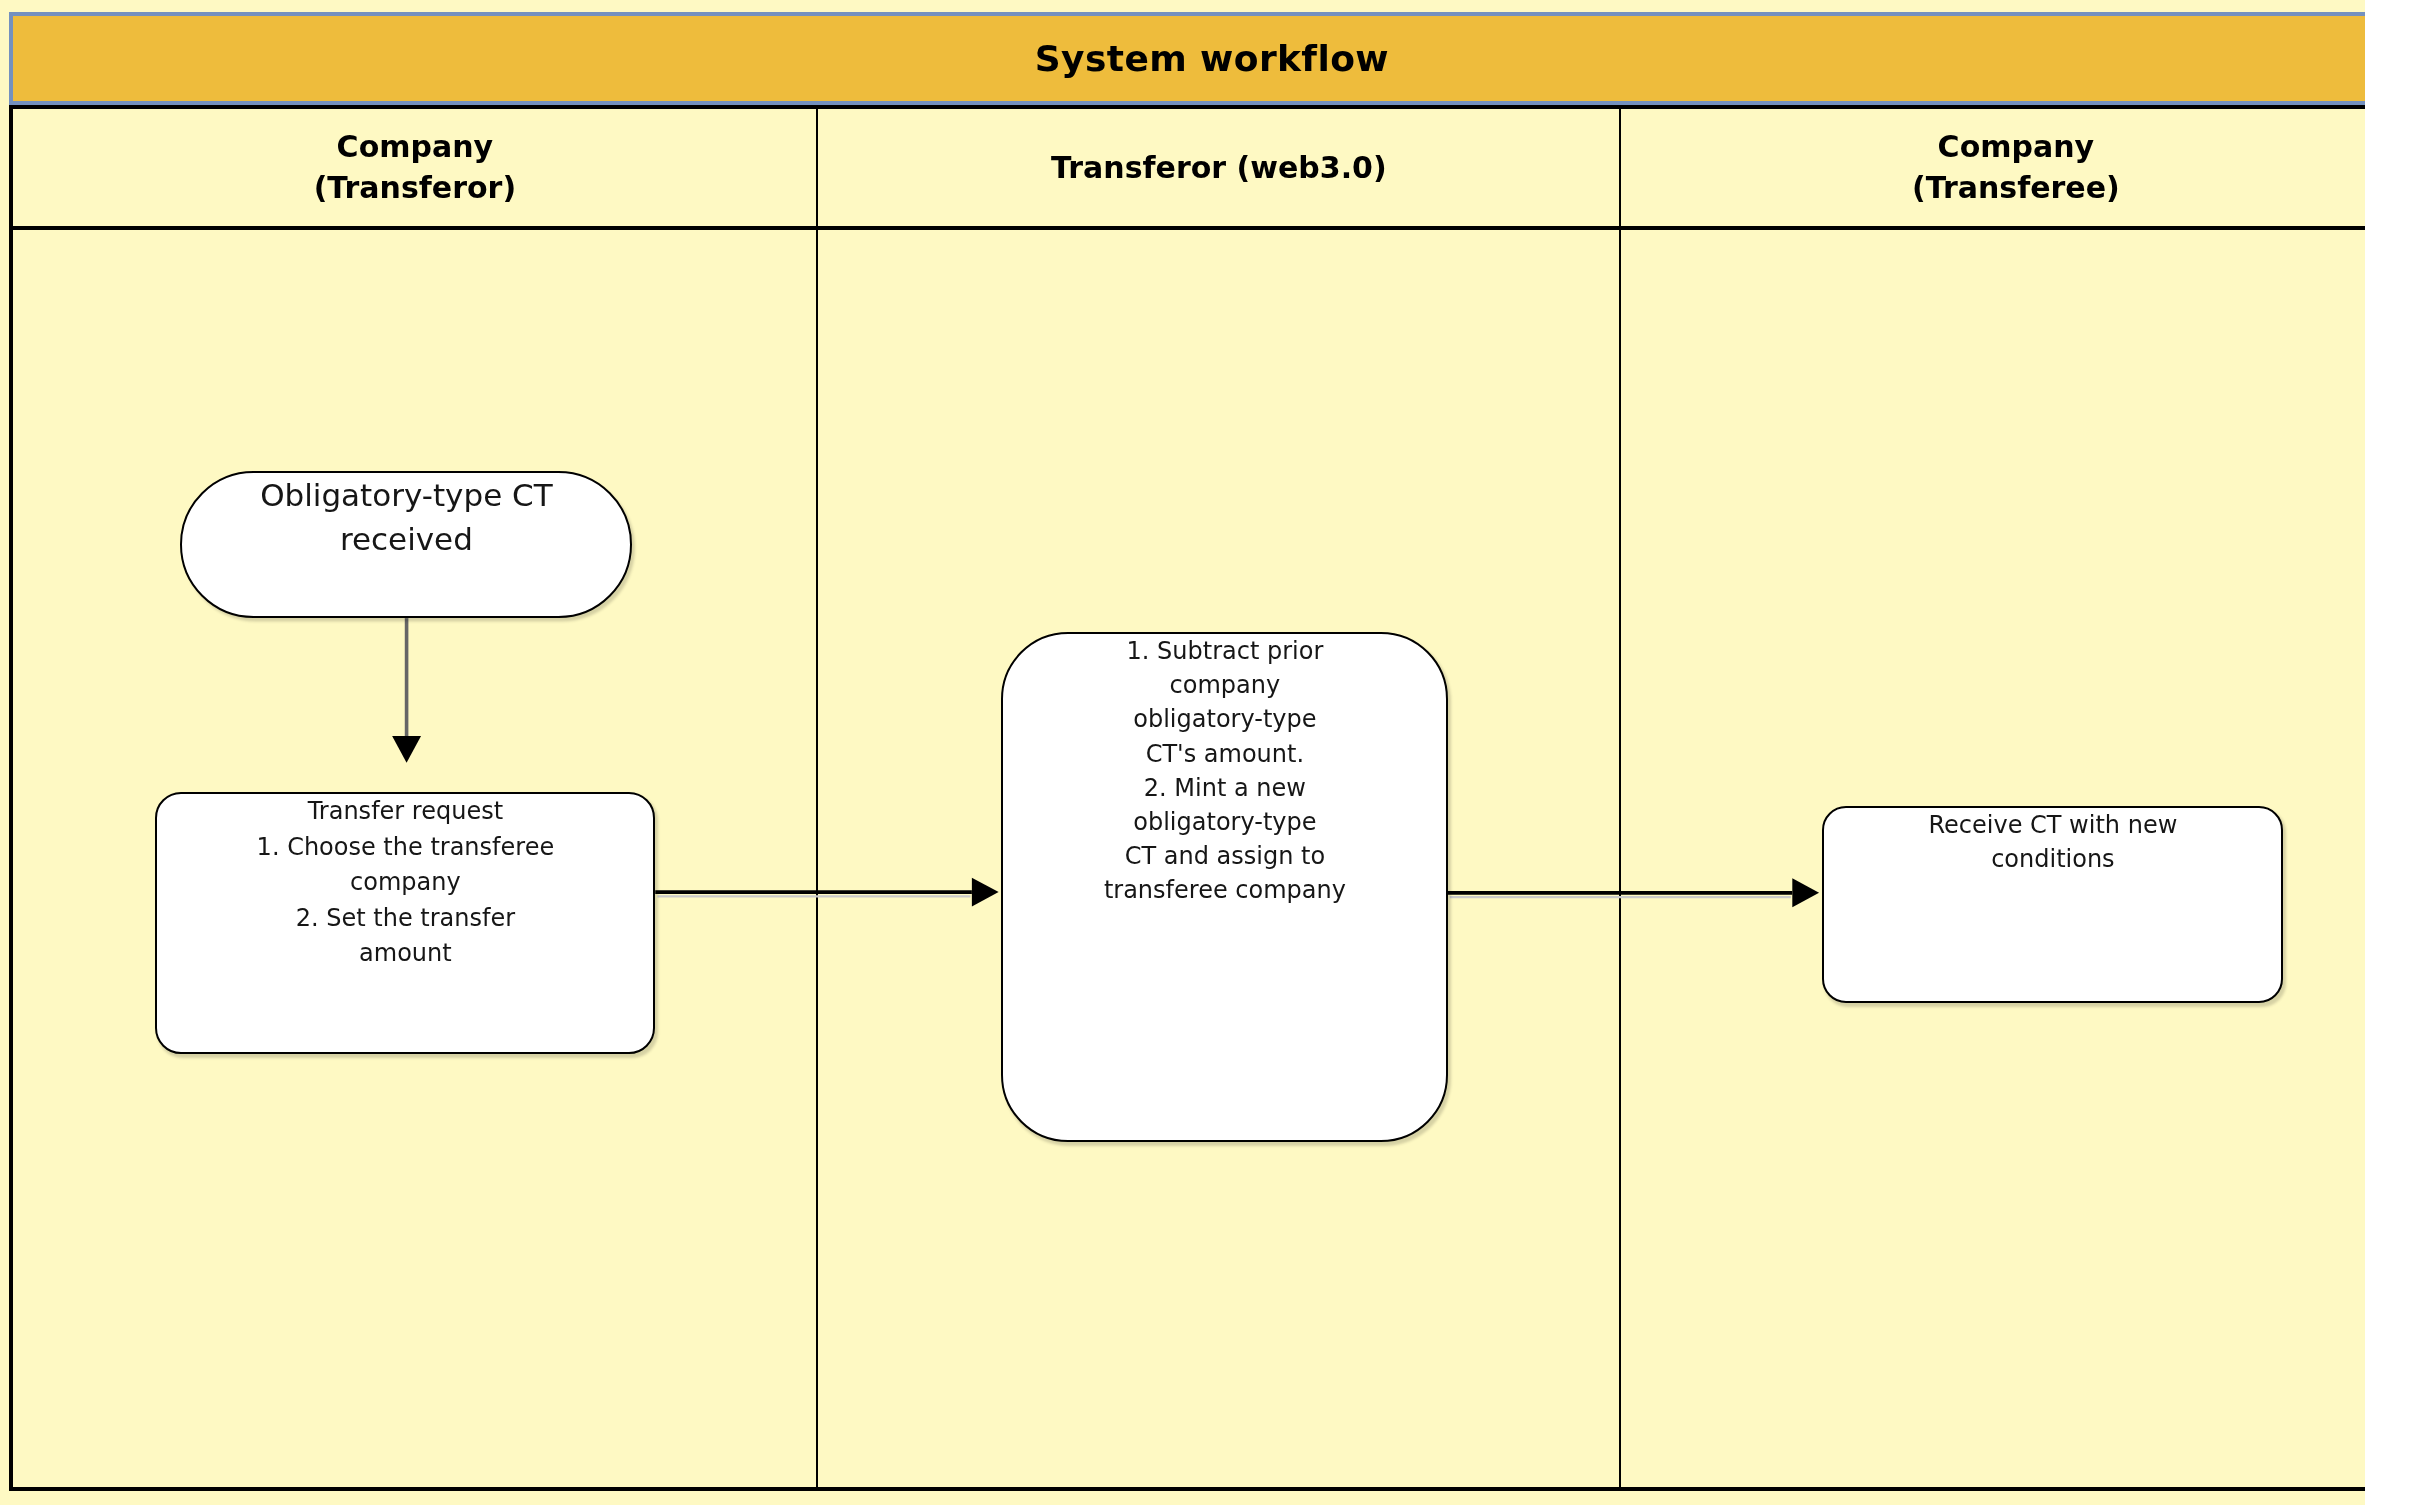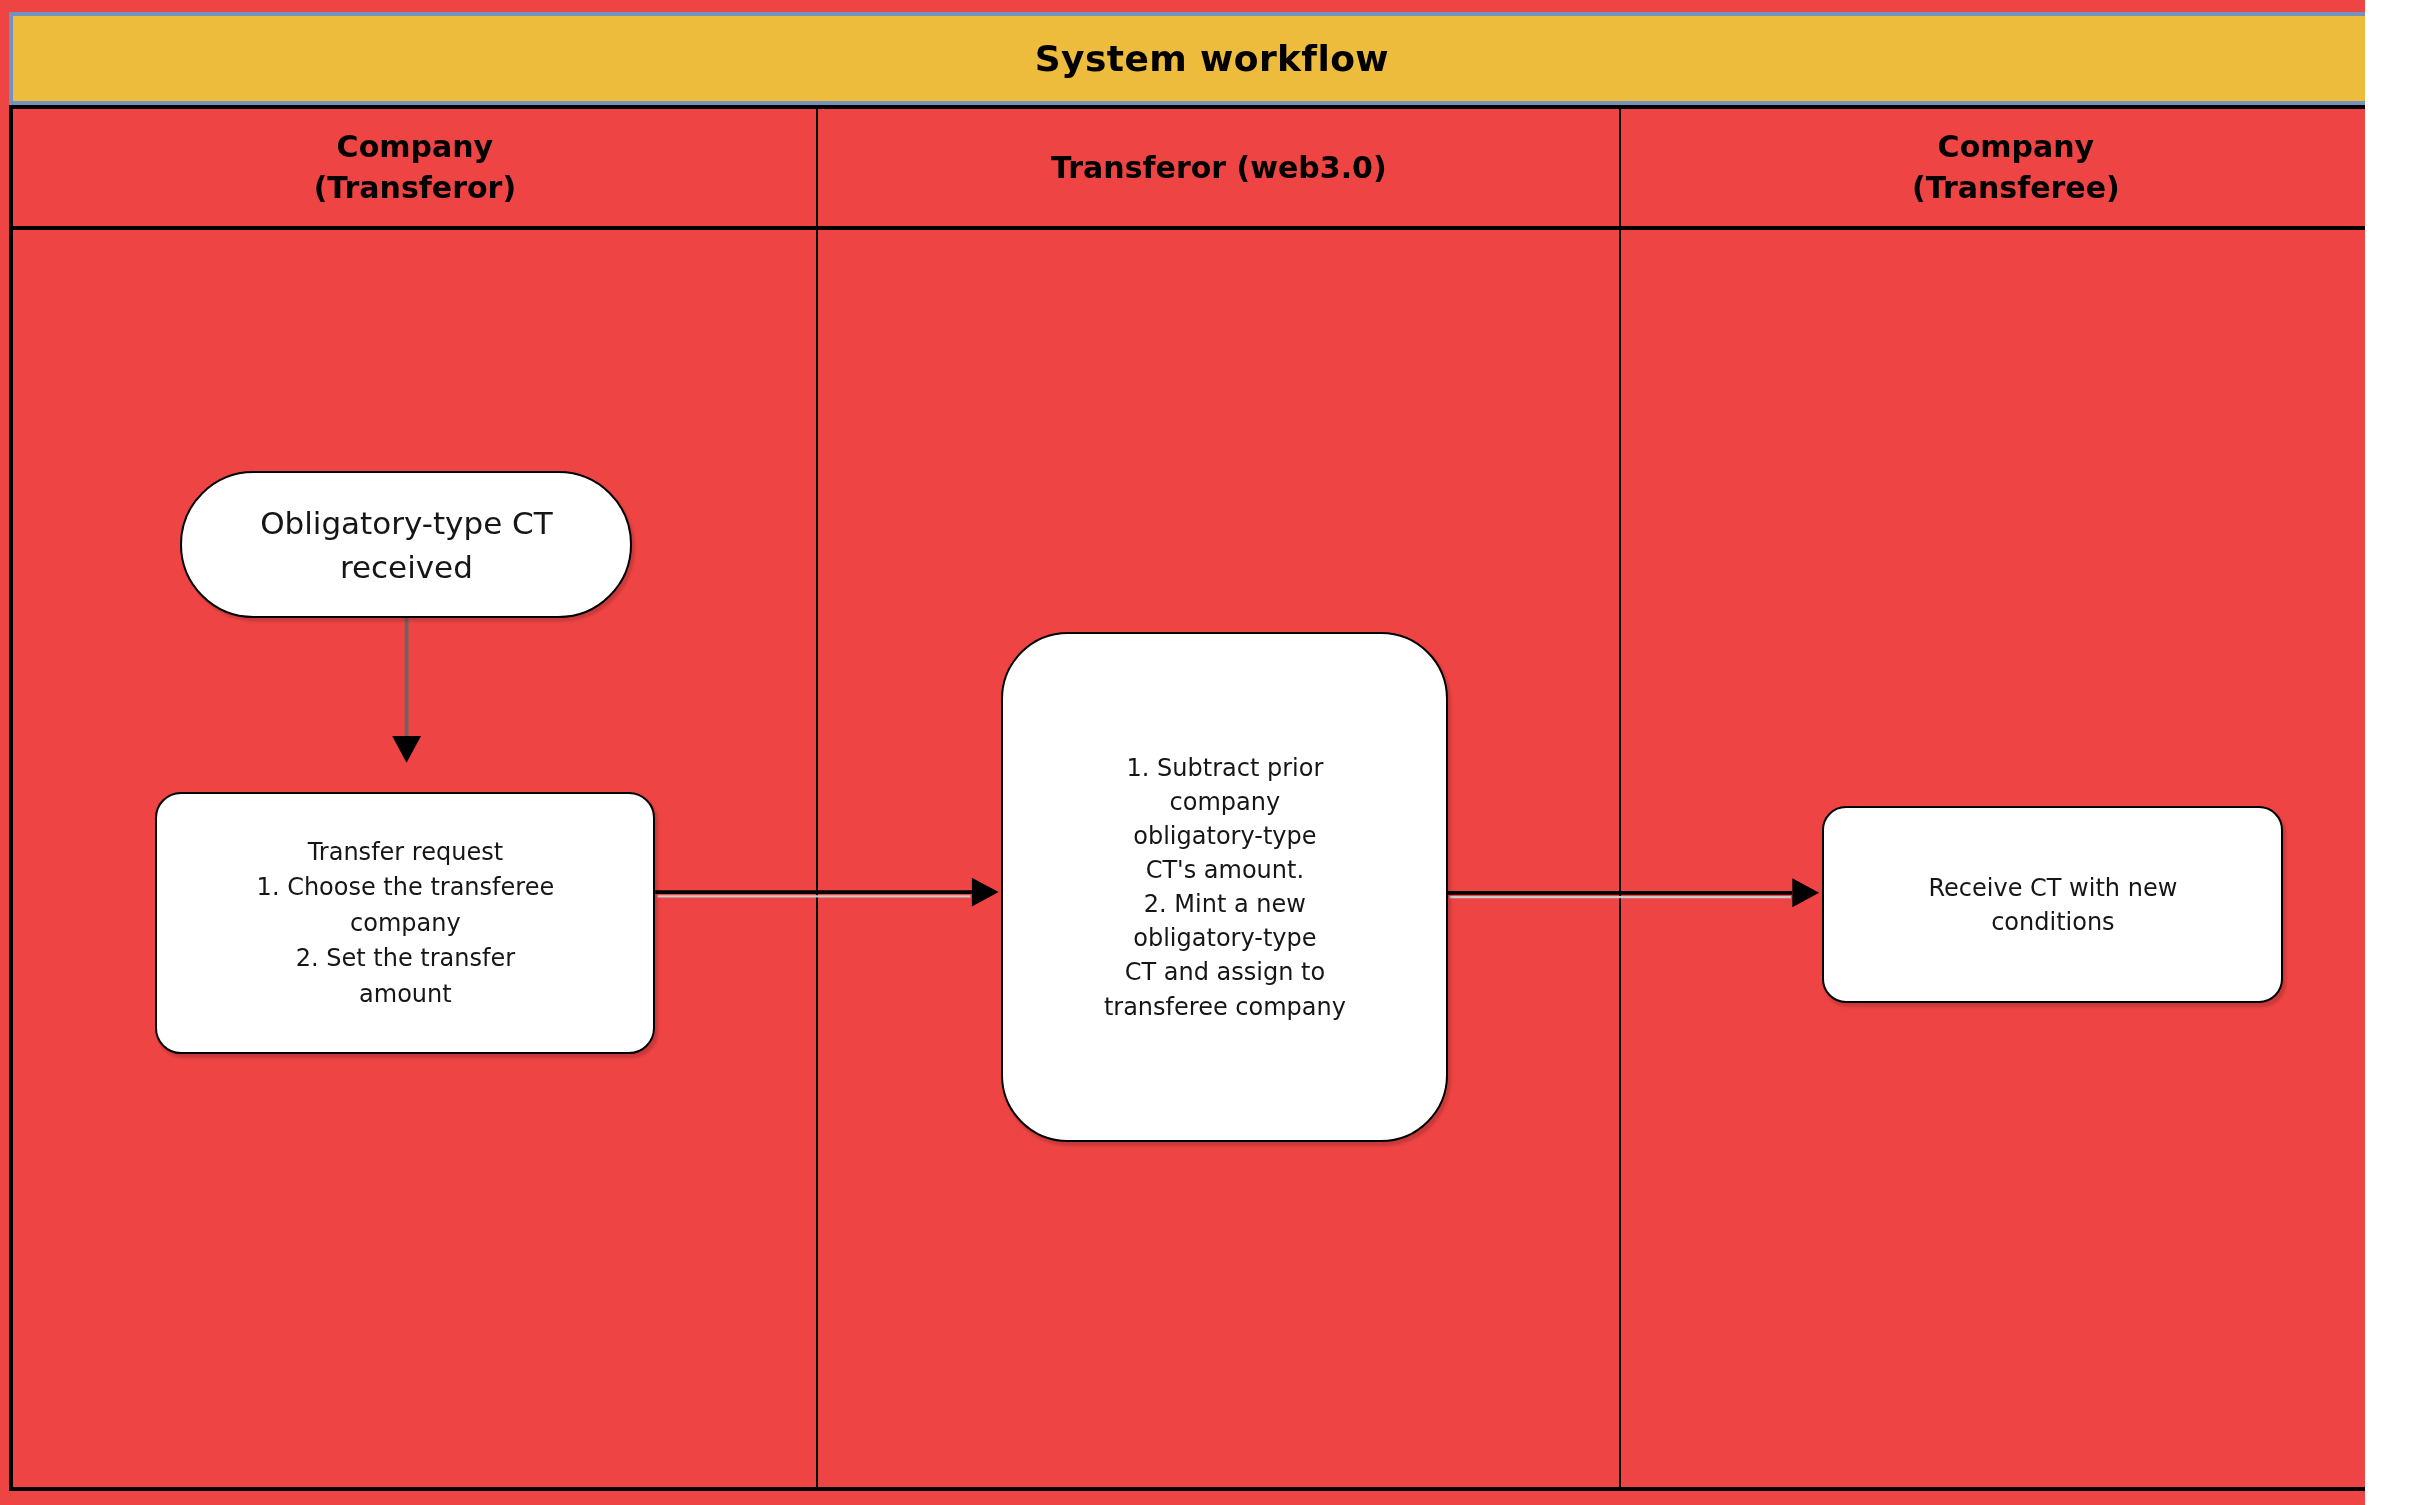--- a/index.html
+++ b/index.html
@@ -1,20 +1,20 @@
 <!DOCTYPE html>
 <html style="font-size:11.6px"><head>
 <meta charset="utf-8">
 <style>
   html, body { margin: 0; padding: 0; background: #ffffff; }
   .page {
     position: relative;
     width: 2365px;
     height: 1505px;
-    background: #ef4444;
+    background: #fef9c3;
     font-family: "DejaVu Sans", "Liberation Sans", sans-serif;
     color: #000000;
     overflow: hidden;
   }
   .diagram {
     position: absolute;
     left: 9.4px;
     top: 12.3px;
     width: 2405px;
     height: 1479px;
@@ -65,21 +65,20 @@
     line-height: 1.35;
     white-space: pre-line;
   }
   
   .node {
     position: absolute;
     box-sizing: border-box;
     background: #ffffff;
     border: 2.2px solid #000000;
     display: flex;
-    align-items: center;
     justify-content: center;
     text-align: center;
     box-shadow: 2.9px 3.6px 2.9px rgba(0,0,0,0.16);
   }
   .node-text {
     font-size: 24px;
     line-height: 1.42;
     color: #161616;
     white-space: pre-line;
   }

